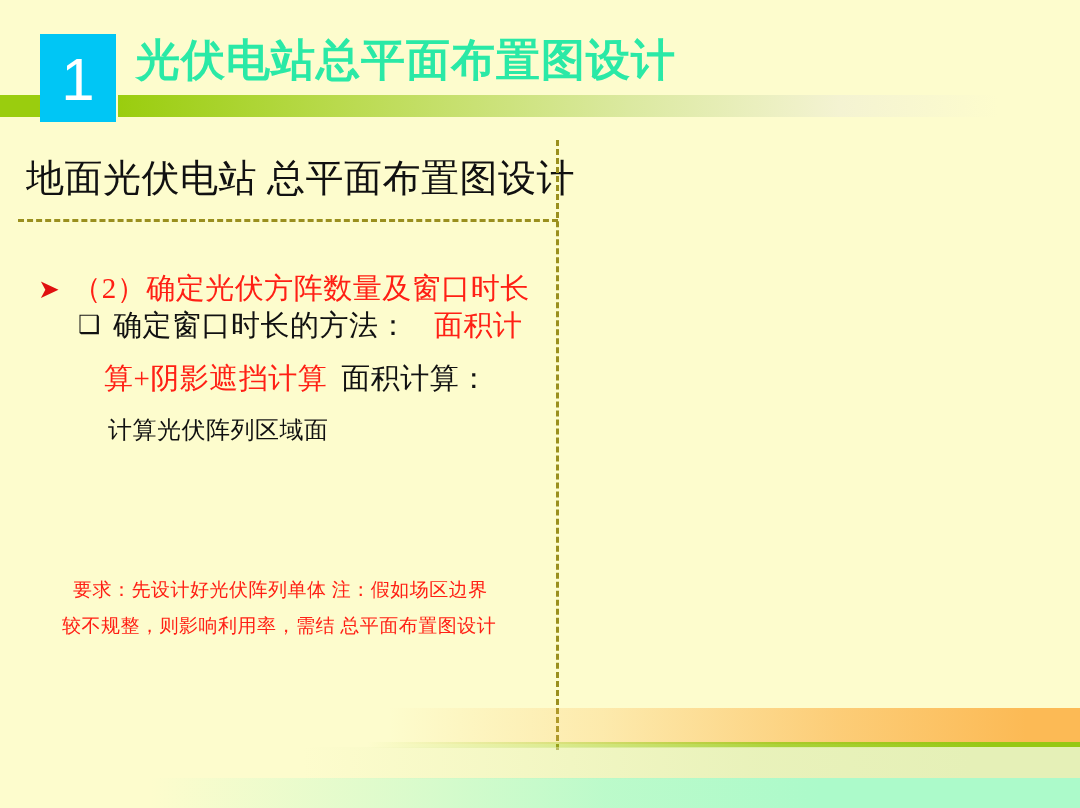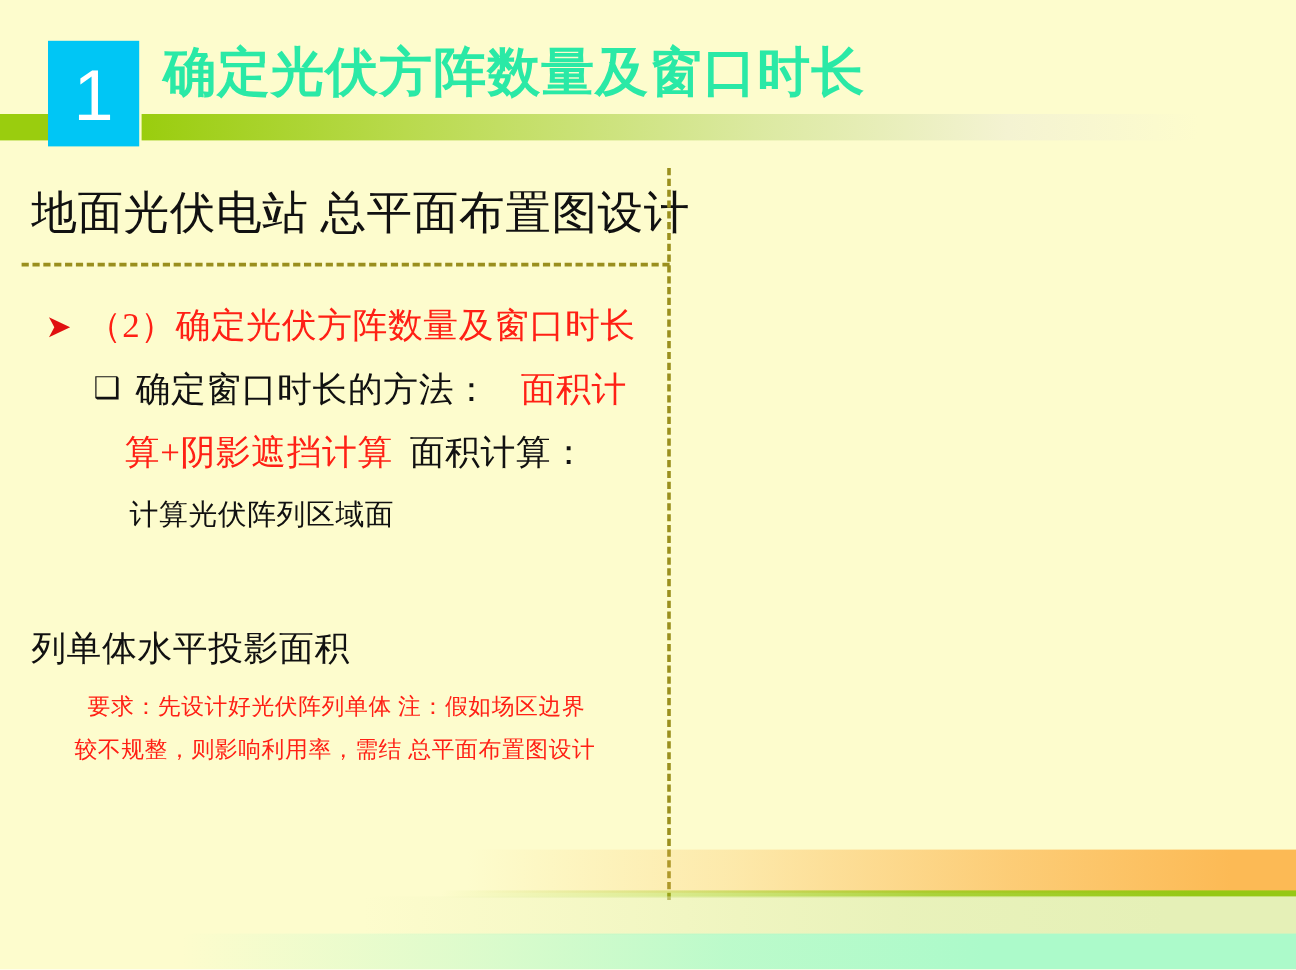--- a/index.html
+++ b/index.html
@@ -107,21 +107,21 @@
   .line {
     position: absolute;
     white-space: nowrap;
     letter-spacing: 0.5px;
   }
   .red { color: #ff2015; }
   .blk { color: #111111; }
 
   #bullet-1 {
     left: 38px;
-    top: 252px;
+    top: 268px;
     font-size: 29px;
     line-height: 40px;
     text-align: right;
   }
   #bullet-1 .arrow {
     color: #e01010;
     font-size: 26px;
     margin-right: 12px;
   }
   #bullet-2 {
@@ -215,41 +215,40 @@
 <body>
 
 <div id="slide">
 
   <div id="header-band">
     <div id="header-rule-left"></div>
     <div id="header-rule-right"></div>
     <div id="number-box">
       <span class="num">1</span>
     </div>
-    <div id="slide-title">确定光伏方阵数量及窗口时长</div>
+    <div id="slide-title">光伏电站总平面布置图设计</div>
   </div>
 
   <div id="content-heading">地面光伏电站 总平面布置图设计</div>
   <div id="divider-horizontal"></div>
   <div id="divider-vertical"></div>
 
   <div class="line" id="bullet-1">
     <span class="arrow">➤</span><span class="red">（2）确定光伏方阵数量及窗口时长</span>
   </div>
 
   <div class="line" id="line-3">
     <span class="red">算+阴影遮挡计算</span><span class="blk" style="margin-left:14px">面积计算：</span>
   </div>
 
   <div class="line" id="bullet-2">
     <span class="square">❑</span><span class="blk">确定窗口时长的方法：</span><span class="red" style="margin-left:26px">面积计</span>
   </div>
 
   <div class="line blk" id="line-4">计算光伏阵列区域面</div>
-  <div class="line blk" id="line-6">列单体水平投影面积</div>
 
   <div class="line" id="note-1">要求：先设计好光伏阵列单体 注：假如场区边界</div>
   <div class="line" id="note-2">较不规整，则影响利用率，需结 总平面布置图设计</div>
 
   <div id="band-orange"></div>
   <div id="band-greenline"></div>
   <div id="band-lightgreen"></div>
   <div id="band-mint"></div>
 
 </div>

